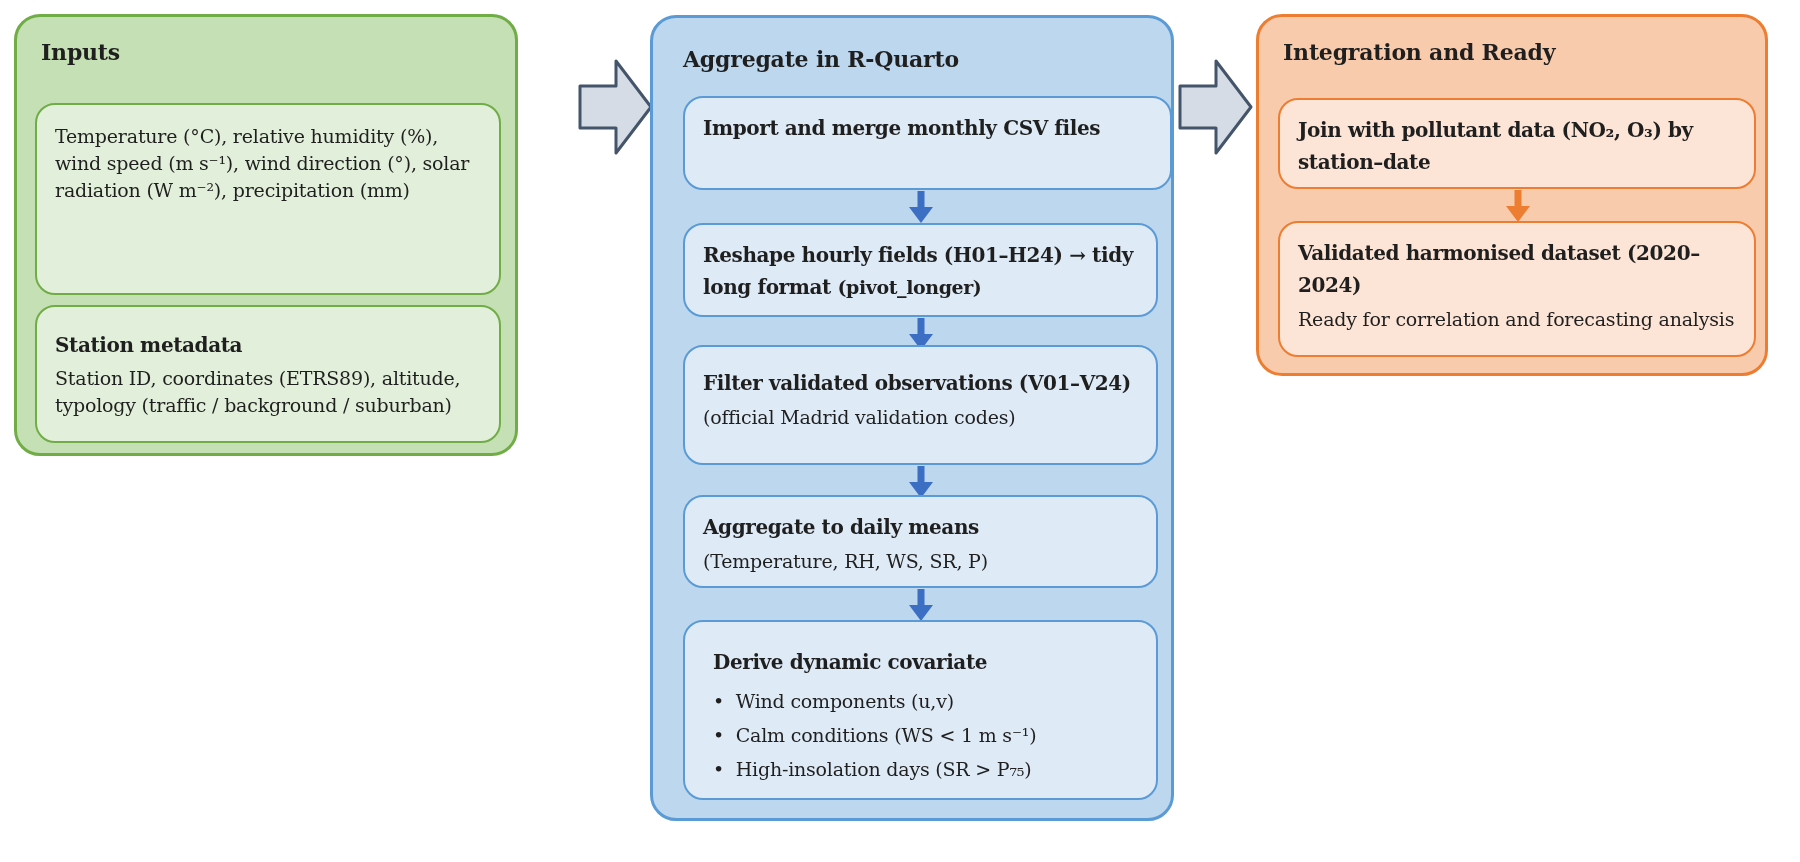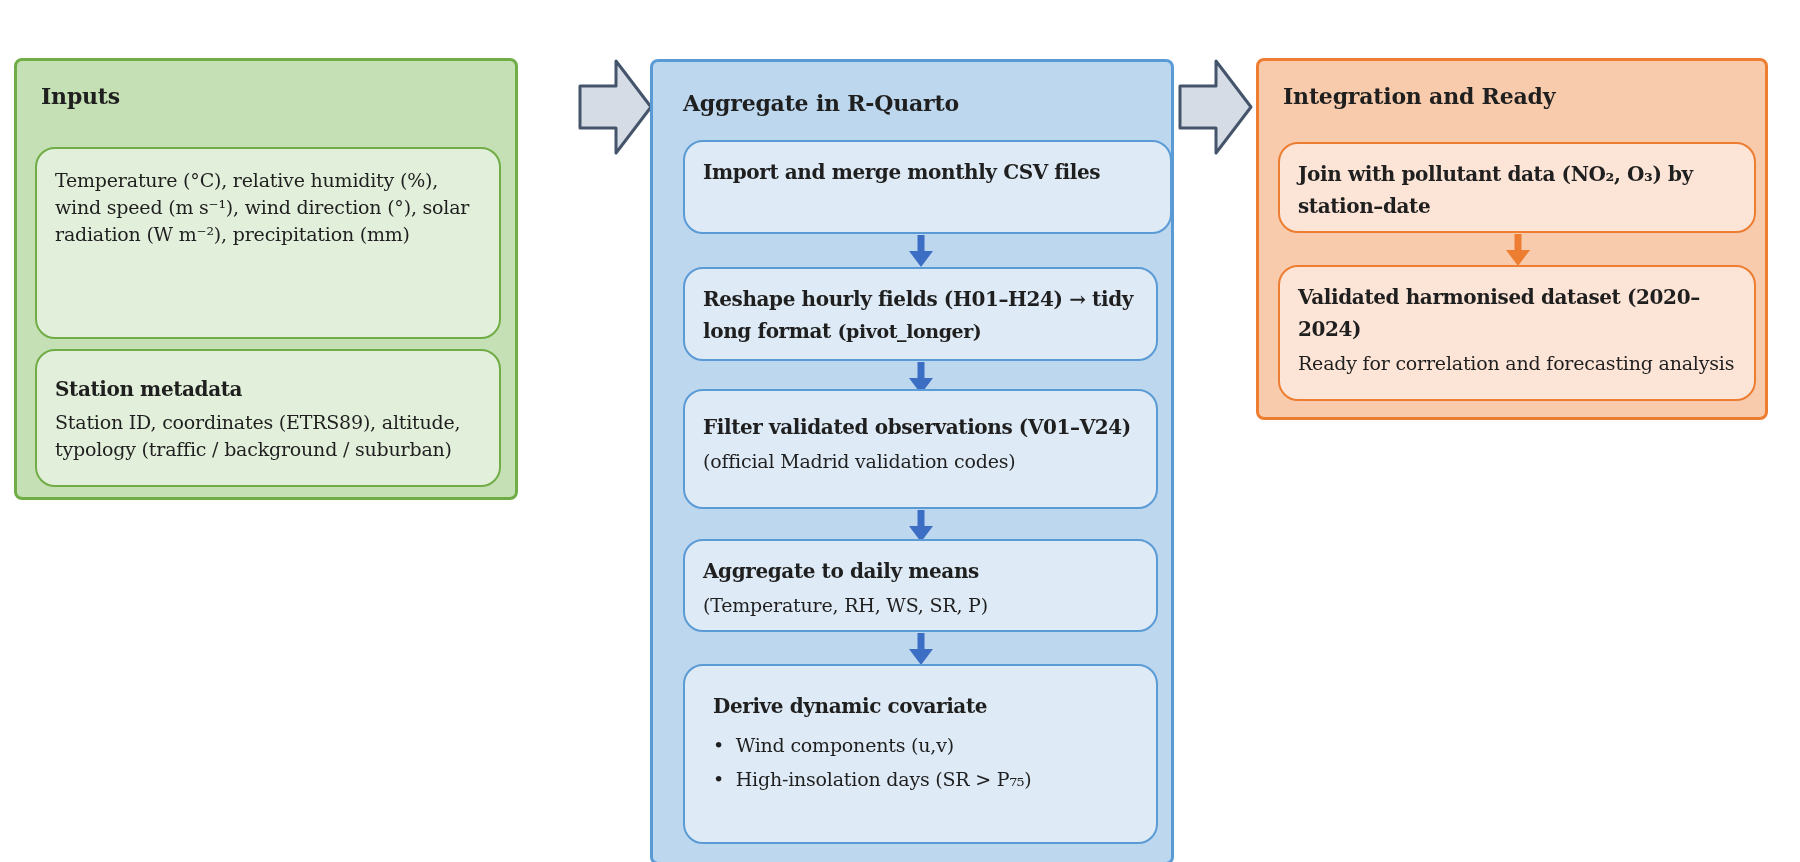--- a/index.html
+++ b/index.html
@@ -6,21 +6,21 @@
     --green-fill:#c5e0b4; --green-card-fill:#e2efda; --green-border:#70ad47;
     --blue-fill:#bdd7ee;  --blue-card-fill:#deeaf6;  --blue-border:#5b9bd5; --blue-arrow:#3c6ec4;
     --orange-fill:#f8cbad;--orange-card-fill:#fce4d6;--orange-border:#ed7d31;
     --big-arrow-fill:#d6dce5; --big-arrow-border:#44546a; --text:#1f1f1f;
   }
   *{margin:0;padding:0;box-sizing:border-box;}
   html,body{background:#ffffff;}
   body{font-family:"DejaVu Serif","Liberation Serif",serif;color:var(--text);}
   .canvas{position:relative;width:1800px;height:862px;background:#ffffff;overflow:hidden;}
 
-  .panel{position:absolute;border-radius:8px;margin-top:44px;}
+  .panel{position:absolute;border-radius:26px;}
   .panel-green{left:14px;top:14px;width:504px;height:442px;
     background:var(--green-fill);border:3px solid var(--green-border);}
   .panel-blue{left:650px;top:15px;width:524px;height:806px;
     background:var(--blue-fill);border:3px solid var(--blue-border);}
   .panel-orange{left:1256px;top:14px;width:512px;height:362px;
     background:var(--orange-fill);border:3px solid var(--orange-border);}
 
   .panel-title{position:absolute;font-size:22px;font-weight:bold;letter-spacing:-0.2px;}
   .panel-green .panel-title{left:24px;top:22px;}
   .panel-blue  .panel-title{left:30px;top:28px;}
@@ -129,20 +129,21 @@
     </div>
 
     <svg class="down-arrow down-arrow-blue da-4" viewBox="0 0 26 32">
       <path d="M9.5 0 h7 v16 h8.5 L13 32 L1 16 h8.5 Z"></path>
     </svg>
 
     <div class="card card-blue card-step5">
       <p class="card-title">Derive dynamic covariate</p>
       <ul class="bullet-list">
         <li>Wind components (u,v)</li>
+        <li>Calm conditions (WS &lt; 1 m s⁻¹)</li>
         <li>High-insolation days (SR &gt; P₇₅)</li>
       </ul>
     </div>
   </section>
 
   <svg class="big-arrow big-arrow-2" viewBox="0 0 76 98">
     <path d="M2 28 H38 V3 L73 49 L38 95 V70 H2 Z"></path>
   </svg>
 
   <section class="panel panel-orange">

